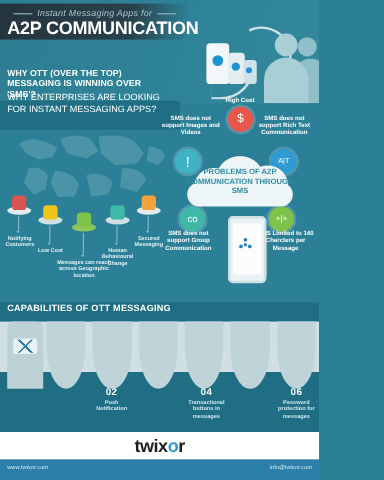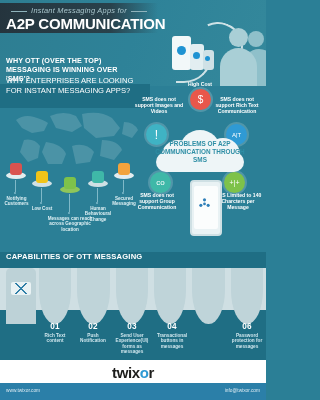--- a/index.html
+++ b/index.html
@@ -236,31 +236,23 @@
         <div class="arc"></div>
       </div>
     <div class="tab">
         <div class="arc"></div>
       </div>
   </div>
   <div class="capphone">
       <div class="env"></div>
     </div>
 
-  <div class="capitem" style="left:36px;width:38px">
-    <div class="capnum">01</div>
-    <div class="captext">Rich Text content</div>
-  </div>
   <div class="capitem" style="left:74px;width:38px">
     <div class="capnum">02</div>
     <div class="captext">Push Notification</div>
-  </div>
-  <div class="capitem" style="left:112px;width:40px">
-    <div class="capnum">03</div>
-    <div class="captext">Send User Experience(UI) forms as messages</div>
   </div>
   <div class="capitem" style="left:152px;width:40px">
     <div class="capnum">04</div>
     <div class="captext">Transactional buttons in messages</div>
   </div>
   <div class="capitem" style="left:228px;width:38px">
     <div class="capnum">06</div>
     <div class="captext">Password protection for messages</div>
   </div>
 

